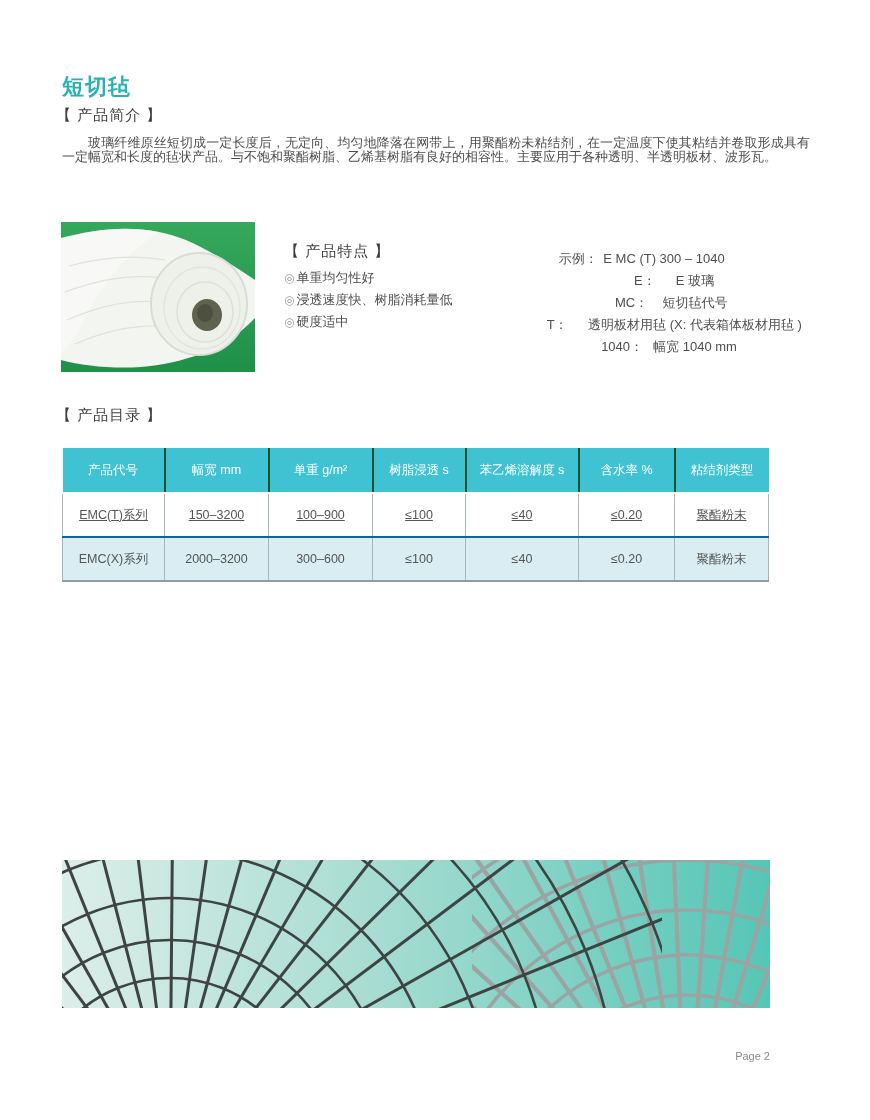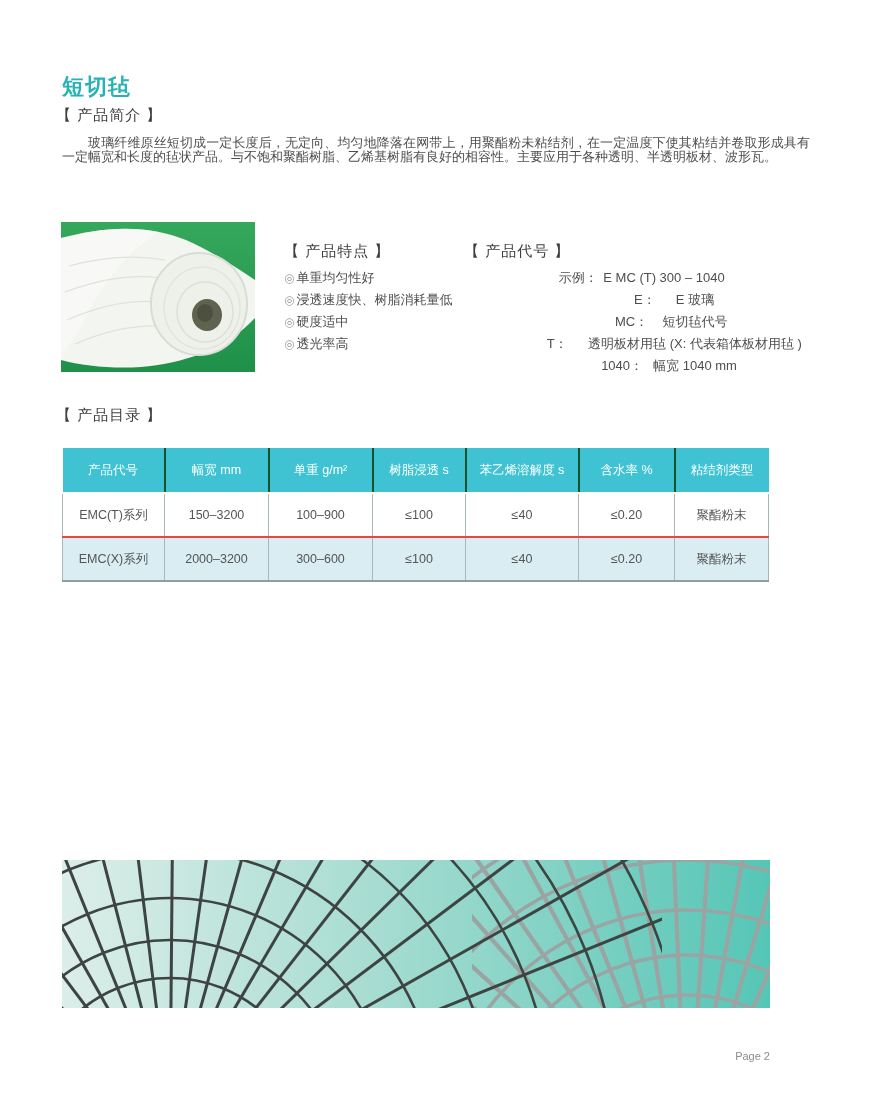--- a/index.html
+++ b/index.html
@@ -39,21 +39,21 @@
   }
   table.catalog th{
     background:var(--th-bg,#3fc3d3);color:#fff;font-weight:normal;height:42px;
     border-right:2px solid #14532d;border-bottom:2px solid #fff;text-align:center;
   }
   table.catalog th:last-child{border-right:none;}
   table.catalog td{
     height:40px;text-align:center;color:#555;
     border:1px solid #aab7ba;background:#fff;
   }
-  table.catalog tbody tr:first-child td{border-bottom:2px solid #ef4444;}
+  table.catalog tbody tr:first-child td{border-bottom:2px solid #0369a1;text-decoration:underline;}
   table.catalog tbody tr:last-child td{border-bottom:2px solid #8e9da1;background:var(--row-alt,#d9edf3);}
 
   .banner{position:absolute;left:62px;top:860px;width:708px;height:148px;}
   .banner svg{display:block;width:100%;height:100%;}
   #fan-dark line{stroke:#3d4442;stroke-width:3;}
   #fan-dark circle{stroke:#3d4442;stroke-width:2.6;fill:none;}
   #fan-gray line{stroke:#9aa5a3;stroke-width:4.2;}
   #fan-gray circle{stroke:#9aa5a3;stroke-width:3.6;fill:none;}
 
   .pageno{position:absolute;right:100px;top:1050px;font-size:11px;color:#8c8c8c;}
@@ -88,26 +88,24 @@
       <ellipse cx="144" cy="91" rx="8" ry="9" fill="#4d5040"></ellipse>
     </svg>
   </div>
 
   <div class="features">
     <div class="sec-heading">【 产品特点 】</div>
     <ul class="feature-list">
       <li><span class="bullet">◎</span><span>单重均匀性好</span></li>
       <li><span class="bullet">◎</span><span>浸透速度快、树脂消耗量低</span></li>
       <li><span class="bullet">◎</span><span>硬度适中</span></li>
-      <li><span class="bullet">◎</span><span>透光率高</span></li>
     </ul>
   </div>
 
   <div class="codes">
-    <div class="sec-heading">【 产品代号 】</div>
     <div class="code-line first">
       <span class="c-ex">示例：</span><span>E MC (T) 300 – 1040</span>
     </div>
     <div class="code-line entry"><span class="c-key">E：</span><span>E 玻璃</span></div>
     <div class="code-line entry"><span class="c-key">MC：</span><span>短切毡代号</span></div>
     <div class="code-line entry"><span class="c-key">T：</span><span>透明板材用毡 (X: 代表箱体板材用毡 )</span></div>
     <div class="code-line entry"><span class="c-key">1040：</span><span>幅宽 1040 mm</span></div>
   </div>
 
   <div class="sec-heading catalog-h">【 产品目录 】</div>

